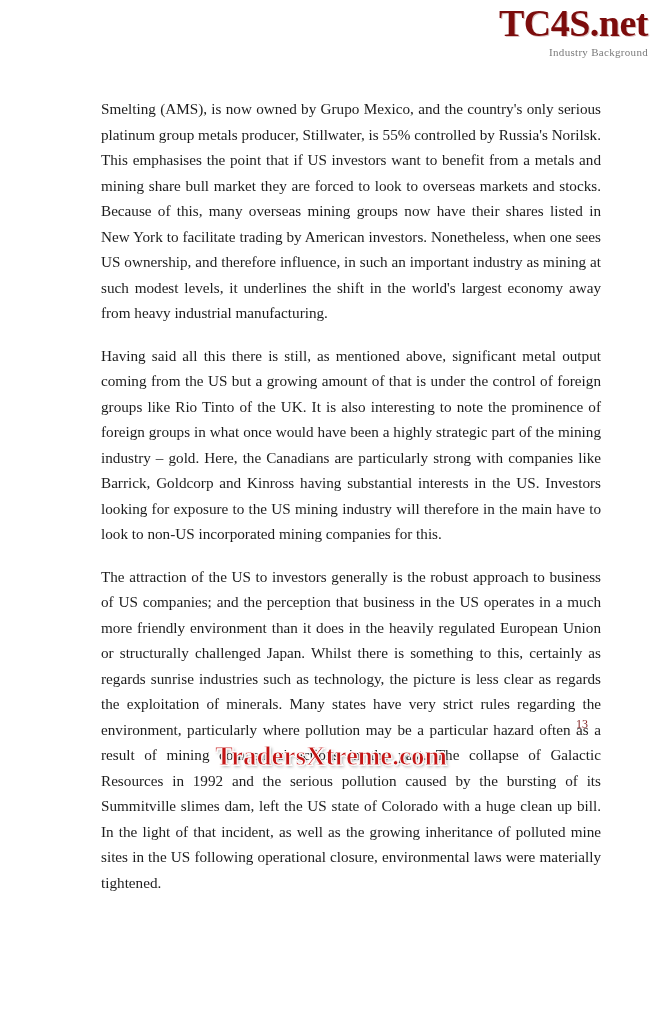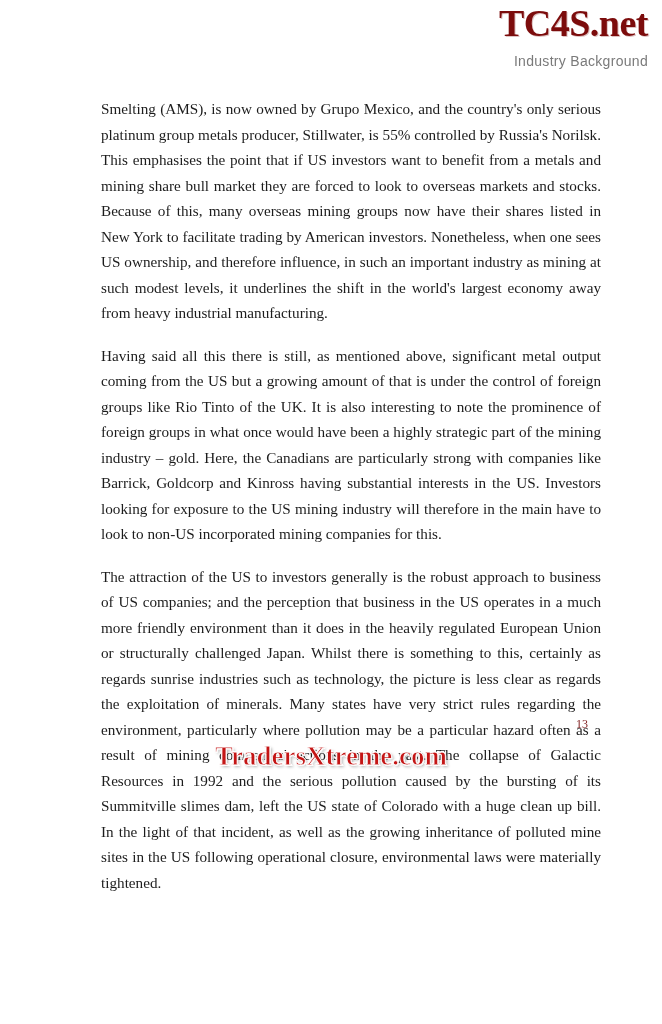--- a/index.html
+++ b/index.html
@@ -32,24 +32,24 @@
   }
   .header-mark .tc4s {
     font-family: "Liberation Serif", serif;
     font-size: 38px;
     font-weight: bold;
     color: #7c0c0c;
     letter-spacing: -0.5px;
     text-shadow: 1px 1px 0 rgba(120,10,10,0.25);
   }
   .header-mark .industry {
-    font-family: Liberation Sans, sans-serif;
-    font-size: 14px;
+    font-family: Liberation Serif, serif;
+    font-size: 11px;
     color: #7a7a7a;
-    margin-top: 12px;
+    margin-top: 5px;
     letter-spacing: 0.3px;
   }
 
   
   .content {
     position: absolute;
     left: 84px;
     top: 96px;
     width: 500px;
     margin-left: 17px;

